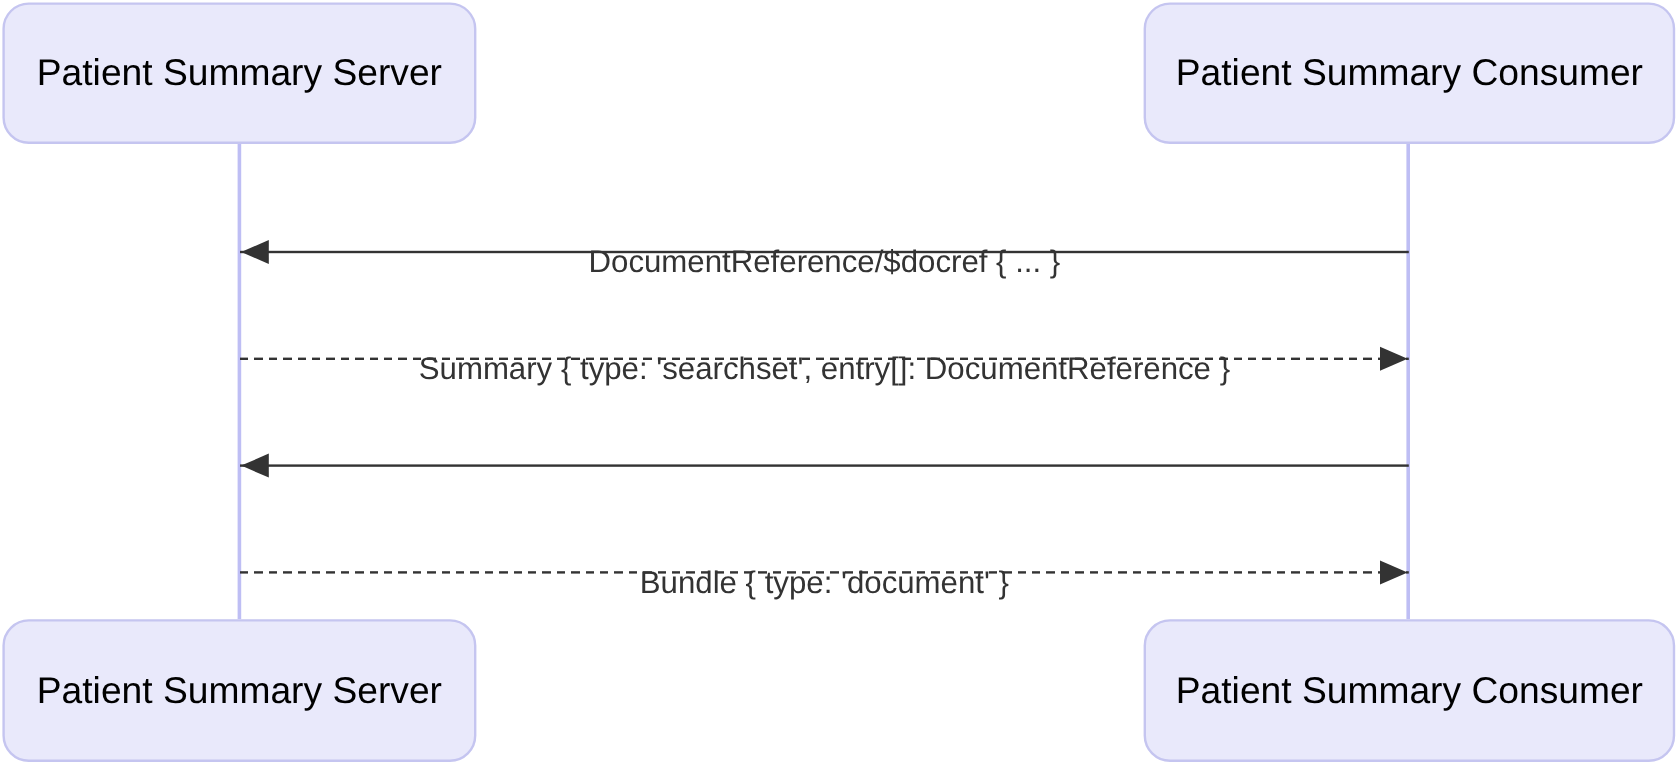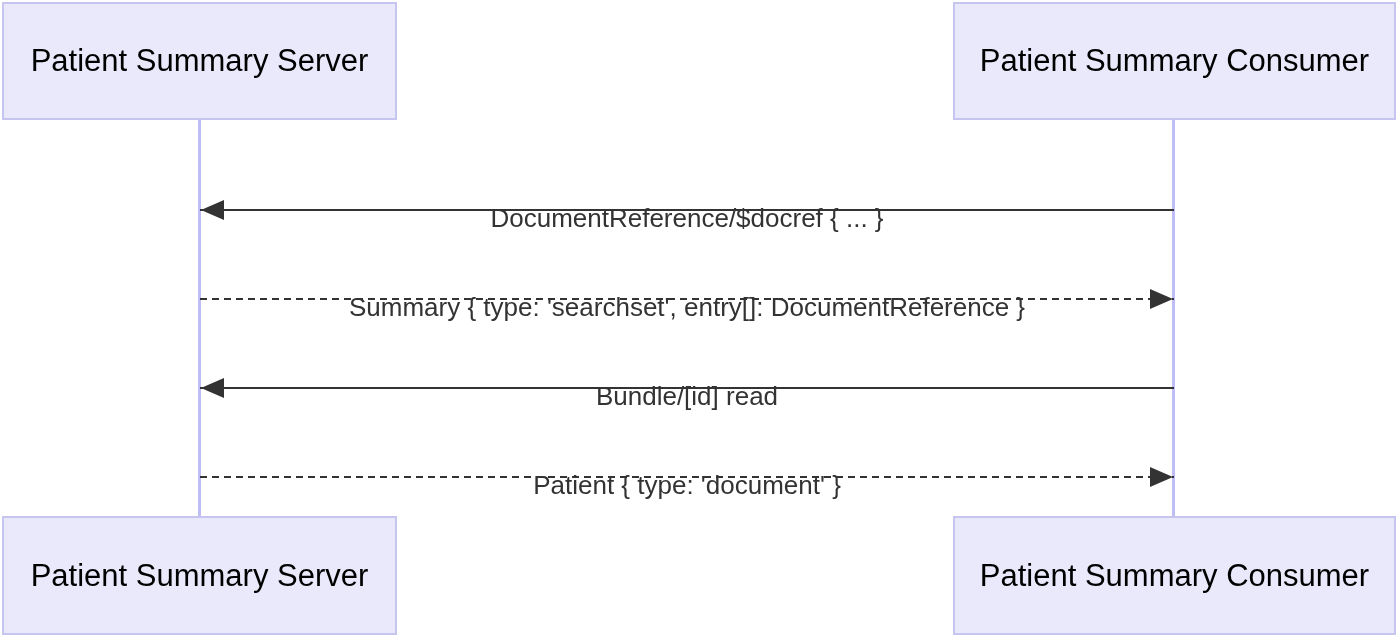--- a/index.html
+++ b/index.html
@@ -8,21 +8,21 @@
     width: 1398px;
     height: 639px;
     background: #ffffff;
     font-family: "Liberation Sans", sans-serif;
     overflow: hidden;
   }
   .actor-box {
     position: absolute;
     background: #E9E9FB;
     border: 2px solid #C5C5F0;
-    border-radius: 0;
+    border-radius: 22px;
     box-sizing: border-box;
     display: flex;
     align-items: center;
     justify-content: center;
     font-size: 31px;
     color: #000000;
     white-space: nowrap;
   }
   .actor-box.pos-left  { left: 2px;   width: 395px; }
   .actor-box.pos-right { left: 953px; width: 443px; }
@@ -84,25 +84,24 @@
   <div class="lifeline pos-right"></div>
 
   <div class="msg-label" style="top:161px">DocumentReference/$docref { ... }</div>
   <div class="msg-line solid" style="top:209px"></div>
   <div class="arrowhead dir-left" style="top:200px"></div>
 
   <div class="msg-label" style="top:250px">Summary { type: 'searchset', entry[]: DocumentReference }</div>
   <div class="msg-line dashed" style="top:298px"></div>
   <div class="arrowhead dir-right" style="top:289px"></div>
 
-  <div class="msg-label" style="top:339px">Bundle/[id] read</div>
   <div class="msg-line solid" style="top:387px"></div>
   <div class="arrowhead dir-left" style="top:378px"></div>
 
-  <div class="msg-label" style="top:428px">Patient { type: 'document' }</div>
+  <div class="msg-label" style="top:428px">Bundle { type: 'document' }</div>
   <div class="msg-line dashed" style="top:476px"></div>
   <div class="arrowhead dir-right" style="top:467px"></div>
 
   <div class="actor-box pos-left pos-bottom">
     <span>Patient Summary Server</span>
   </div>
   <div class="actor-box pos-right pos-bottom">
     <span>Patient Summary Consumer</span>
   </div>
 

